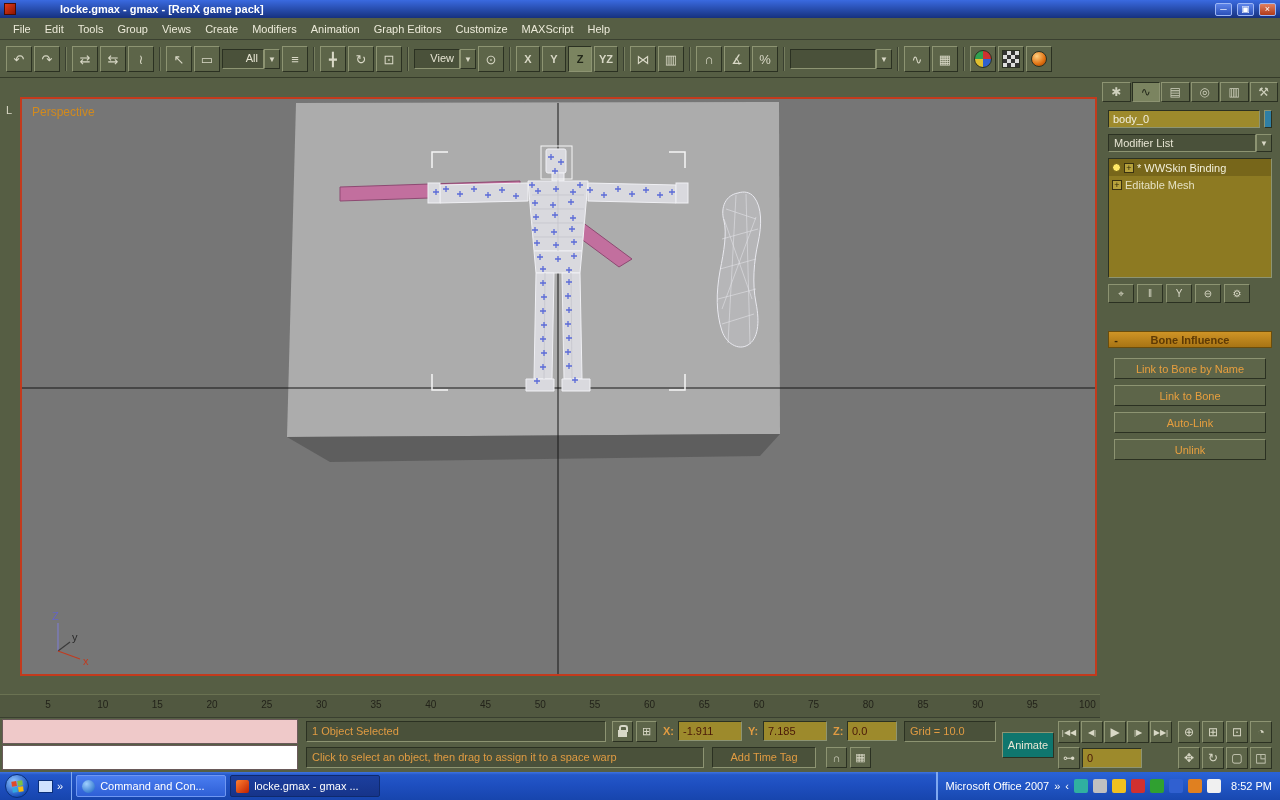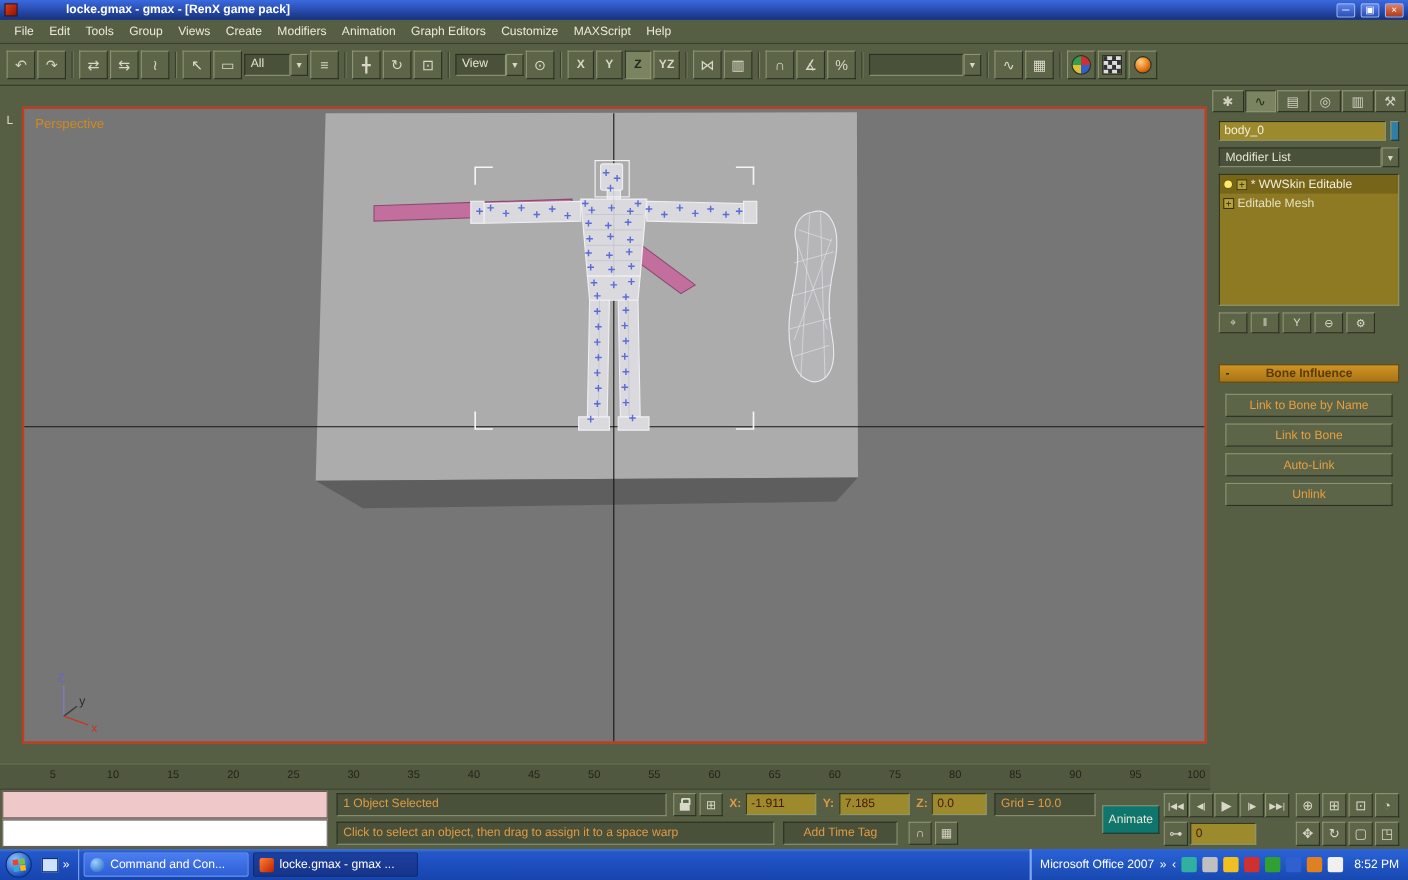--- a/index.html
+++ b/index.html
@@ -19,21 +19,21 @@
   .menu-item{color:#ecead9;font-size:11px;padding:3px 7px;white-space:nowrap;}
 
   
   .toolbar{position:absolute;top:41px;left:0;width:100%;height:37px;background:#565e44;border-bottom:1px solid #353b29;display:flex;align-items:center;gap:2px;padding:0 6px;z-index:28;}
   .tbtn{width:26px;height:26px;color:#d9d8c6;font-size:13px;display:flex;align-items:center;justify-content:center;background:#5d6549;border:1px solid;border-color:#8d9472 #2b3122 #2b3122 #8d9472;padding:0;}
   .tbtn.small{width:24px;}
   .tbtn.pressed{background:#7b8460;border-color:#2b3122 #8d9472 #8d9472 #2b3122;color:#23281a;font-weight:bold;}
   .tbtn.axis{font-size:11px;font-weight:bold;}
   .tsep{width:2px;height:24px;border-left:1px solid #3a4030;border-right:1px solid #757d5e;margin:0 3px;}
   .dd{display:flex;height:20px;}
-  .dd .val{background:#4a513a;border:1px solid;border-color:#2b3122 #8d9472 #8d9472 #2b3122;color:#e6e4d2;font-size:11px;padding:2px 5px;display:block;}
+  .dd .val{background:#4a513a;border:1px solid;border-color:#2b3122 #8d9472 #8d9472 #2b3122;color:#e6e4d2;font-size:11px;padding:2px 5px;display:block;text-align:right;}
   .dd .arrow{width:16px;color:#d9d8c6;font-size:8px;display:flex;align-items:center;justify-content:center;background:#5d6549;border:1px solid;border-color:#8d9472 #2b3122 #2b3122 #8d9472;padding:0;}
   .ico-mat{width:18px;height:18px;border-radius:50%;background:conic-gradient(#d03030 0 25%,#3060d0 0 50%,#e0c030 0 75%,#30a050 0);border:1px solid #2b3122;}
   .ico-checker{width:18px;height:18px;background:repeating-conic-gradient(#ddd 0 25%,#333 0 50%) 0 0/8px 8px;border:1px solid #2b3122;}
   .ico-ball{width:16px;height:16px;border-radius:50%;background:radial-gradient(circle at 35% 30%,#ffd080,#e07010 60%,#903c00);border:1px solid #2b3122;}
 
   
   .workspace{position:absolute;top:78px;left:0;width:1280px;height:598px;background:#565e44;}
   .left-strip{position:absolute;left:0;top:0;width:20px;height:100%;color:#d9d8c6;font-size:11px;padding:26px 0 0 6px;}
   .viewport{position:absolute;left:20px;top:19px;width:1077px;height:579px;border:2px solid #c33a1d;background:#767676;}
   .vp-label{position:absolute;left:10px;top:6px;color:#d18a1e;font-size:12px;z-index:5;}
@@ -339,21 +339,21 @@
         <button class="color-swatch"></button>
       </div>
       <div class="modlist">
         <span class="val">Modifier List</span>
         <button class="arrow" style="width:16px;color:#d9d8c6;font-size:8px;background:#5d6549;border:1px solid;border-color:#8d9472 #2b3122 #2b3122 #8d9472;">▼</button>
       </div>
       <div class="stack">
         <div class="stack-row selected">
           <span class="bulb"></span>
           <span class="plusbox">+</span>
-          <span>* WWSkin Editable</span>
+          <span>* WWSkin Binding</span>
         </div>
         <div class="stack-row second">
           <span class="plusbox">+</span>
           <span>Editable Mesh</span>
         </div>
       </div>
       <div class="stack-btns">
         <button class="sbtn">⌖</button>
         <button class="sbtn">‖</button>
         <button class="sbtn">Y</button>

